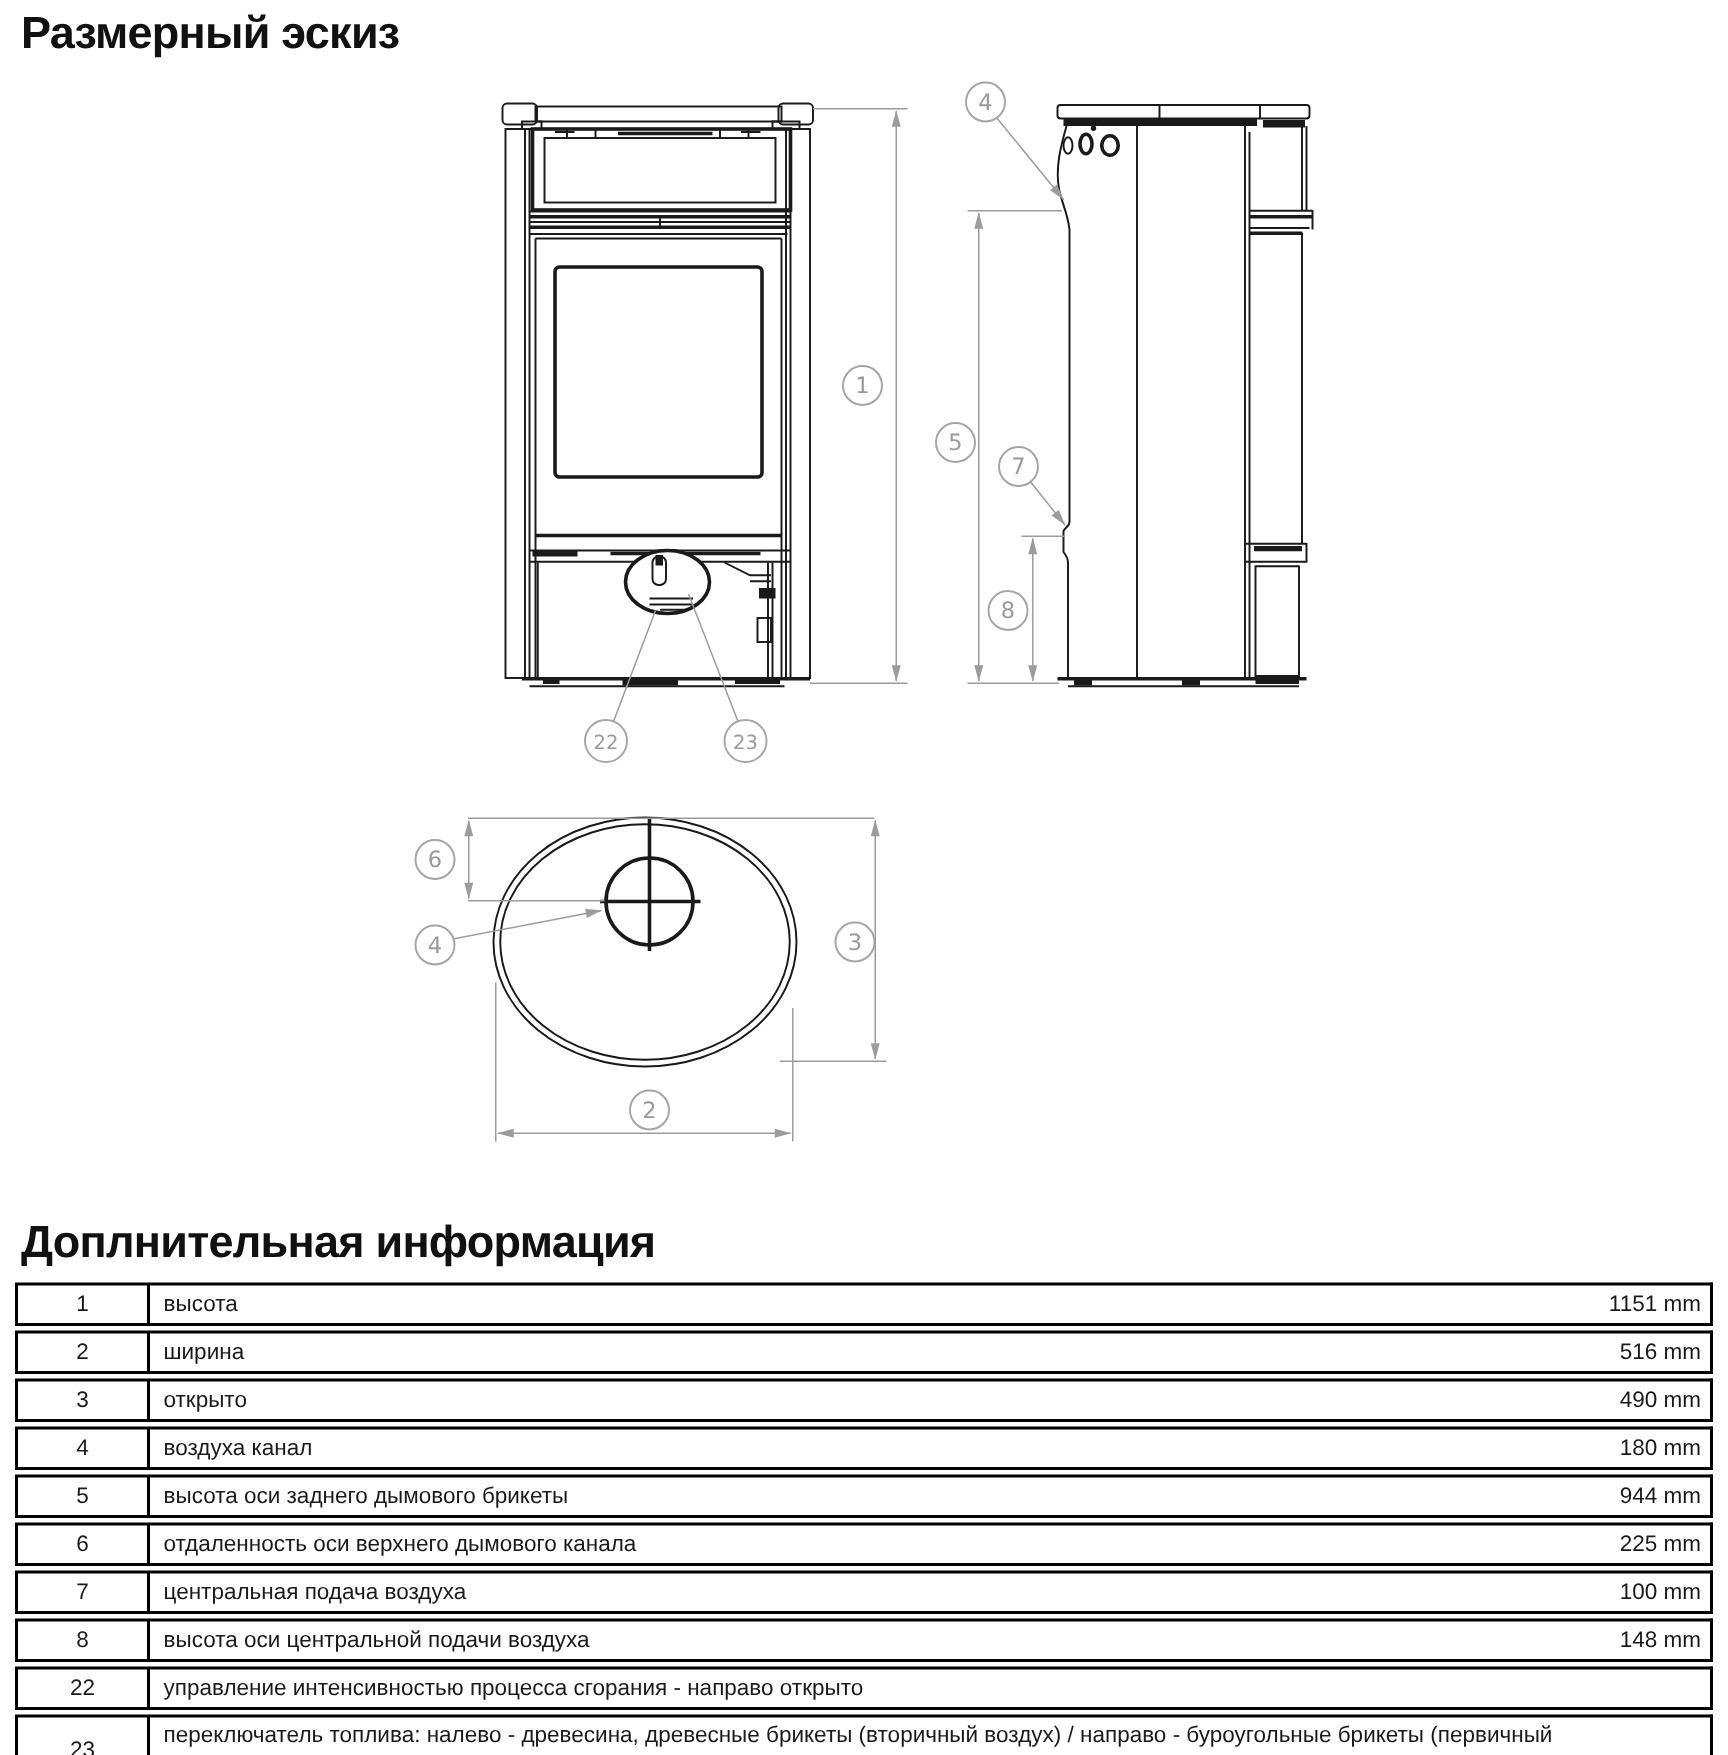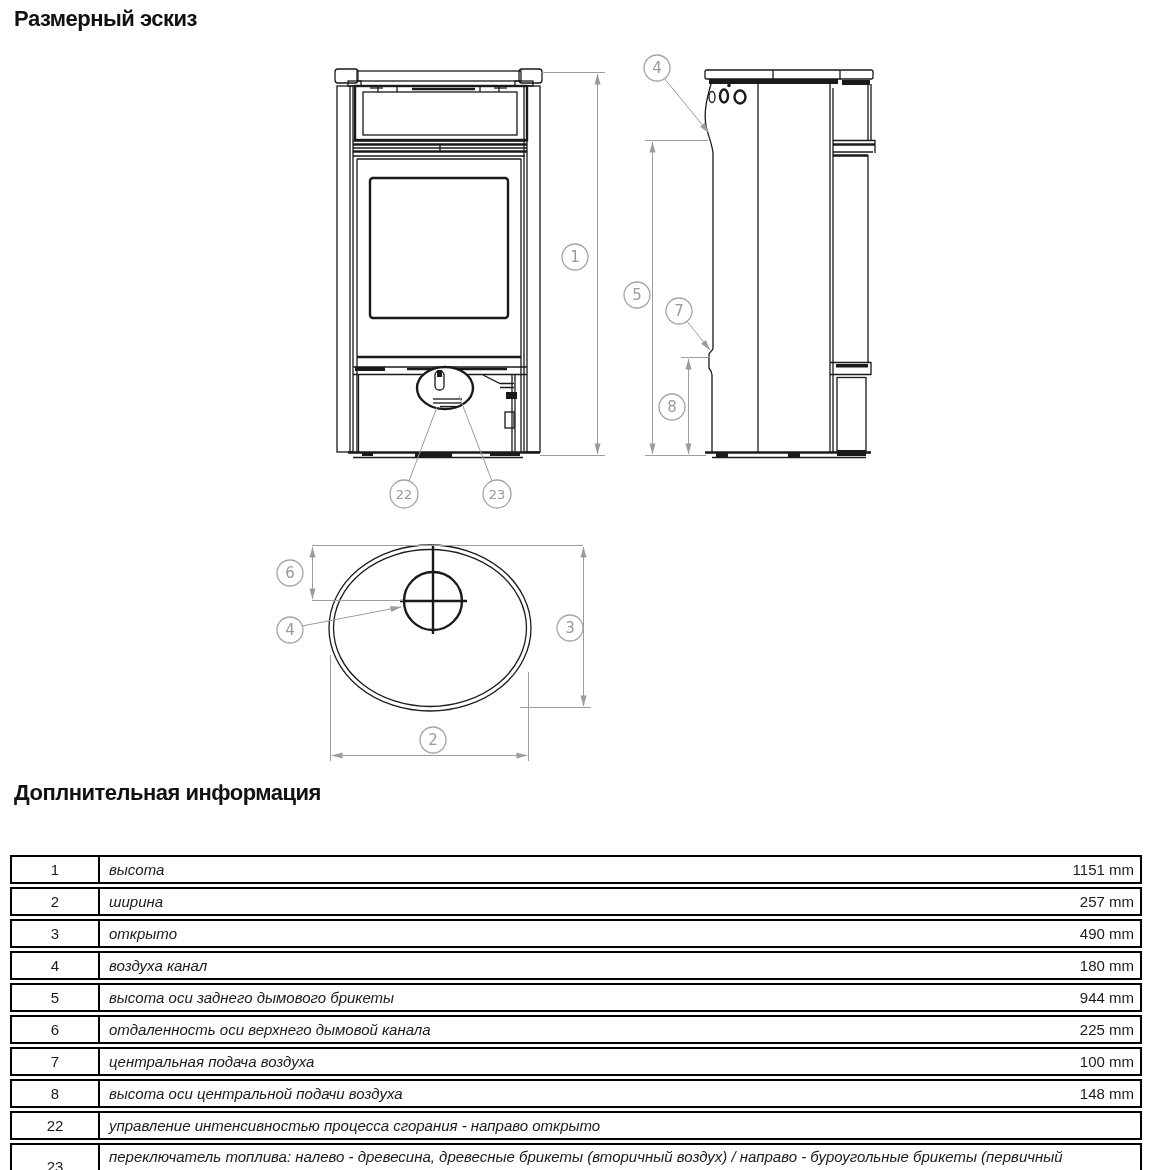--- a/index.html
+++ b/index.html
@@ -1,39 +1,39 @@
 <!DOCTYPE html>
 <html><head>
 <meta charset="utf-8">
 <style>
   html,body{margin:0;padding:0;background:#fff;}
   body{width:1152px;height:1170px;position:relative;font-family:"Liberation Sans",sans-serif;color:#1a1a1a;}
-  .page-title{position:absolute;left:14px;font-size:22px;font-weight:bold;letter-spacing:-0.5px;color:#111;white-space:nowrap;}
+  .page-title{position:absolute;left:14px;font-size:30px;font-weight:bold;letter-spacing:-0.5px;color:#111;white-space:nowrap;}
   #title-drawing{top:6px;}
-  #title-info{top:780px;}
+  #title-info{top:812px;}
   .drawing{position:absolute;left:0;top:0;}
 
   
   .blk line,.blk rect,.blk path,.blk ellipse,.blk circle{stroke:#1a1a1a;fill:none;stroke-width:1.3;}
   .blk .w2{stroke-width:2.4;}
   .blk .fblk{fill:#1a1a1a;stroke:none;}
   .blk .fwhite{fill:#fff;}
   .dim line{stroke:#9c9c9c;fill:none;stroke-width:1;}
   .callout circle{fill:#fff;stroke:#a5a5a5;stroke-width:1.3;}
   .callout text{fill:#9a9a9a;font-size:15px;text-anchor:middle;font-family:"DejaVu Sans",sans-serif;}
   .callout text.small{font-size:13px;}
 
   
   table.info{position:absolute;left:10px;top:852px;width:1132px;border-collapse:separate;border-spacing:0 3px;font-size:15px;color:#1a1a1a;table-layout:fixed;}
   table.info td{border:2px solid #000;height:25px;vertical-align:middle;background:#fff;}
   table.info td.num{width:86px;text-align:center;padding:0;}
   table.info td.desc{border-left:none;padding:0;}
   table.info tr.tall td{height:43px;}
   .cellflex{display:flex;justify-content:space-between;align-items:center;padding:1px 6px 1px 9px;}
-  .cellflex .lbl{line-height:1.3;max-width:965px;font-style:italic;}
+  .cellflex .lbl{line-height:1.3;max-width:965px;}
   .cellflex .val{white-space:nowrap;padding-left:10px;}
 </style>
 </head>
 <body>
 
 <div class="page-title" id="title-drawing">Размерный эскиз</div>
 
 <svg class="drawing" width="1152" height="800" viewBox="0 0 1152 800">
   <defs>
     <marker id="arw" markerWidth="12" markerHeight="8" refX="11" refY="4" orient="auto-start-reverse" markerUnits="userSpaceOnUse">
@@ -241,21 +241,21 @@
             <span class="lbl">высота</span>
             <span class="val">1151 mm</span>
           </div>
         </td>
     </tr>
     <tr>
       <td class="num">2</td>
       <td class="desc">
           <div class="cellflex">
             <span class="lbl">ширина</span>
-            <span class="val">257 mm</span>
+            <span class="val">516 mm</span>
           </div>
         </td>
     </tr>
     <tr>
       <td class="num">3</td>
       <td class="desc">
           <div class="cellflex">
             <span class="lbl">открыто</span>
             <span class="val">490 mm</span>
           </div>
@@ -276,21 +276,21 @@
           <div class="cellflex">
             <span class="lbl">высота оси заднего дымового брикеты</span>
             <span class="val">944 mm</span>
           </div>
         </td>
     </tr>
     <tr>
       <td class="num">6</td>
       <td class="desc">
           <div class="cellflex">
-            <span class="lbl">отдаленность оси верхнего дымовой канала</span>
+            <span class="lbl">отдаленность оси верхнего дымового канала</span>
             <span class="val">225 mm</span>
           </div>
         </td>
     </tr>
     <tr>
       <td class="num">7</td>
       <td class="desc">
           <div class="cellflex">
             <span class="lbl">центральная подача воздуха</span>
             <span class="val">100 mm</span>

